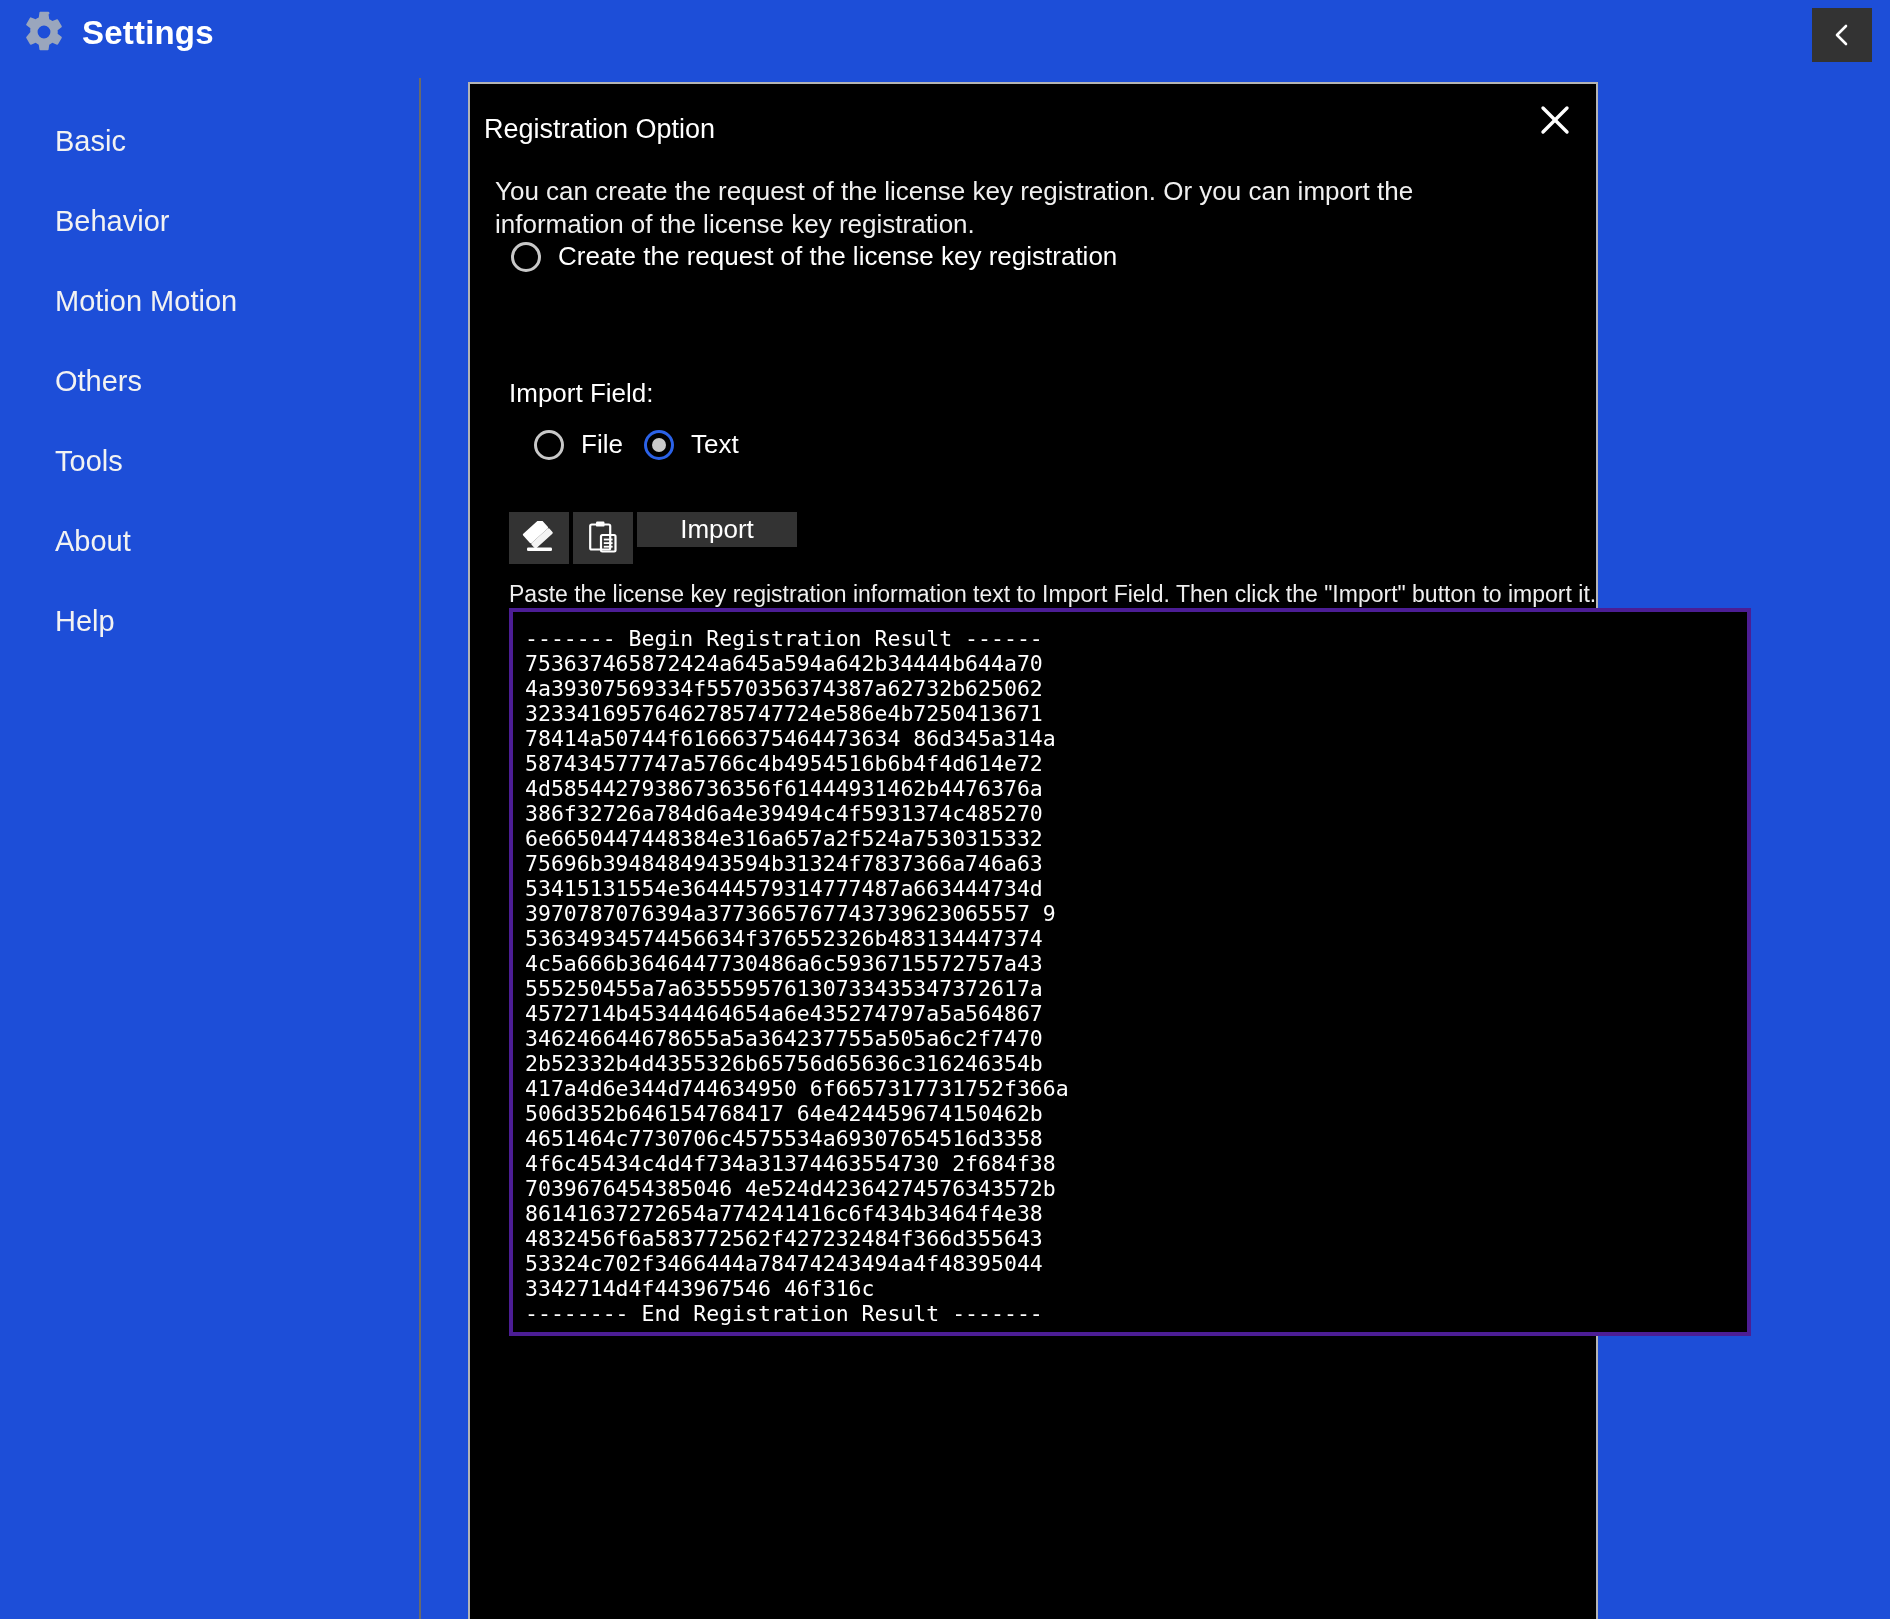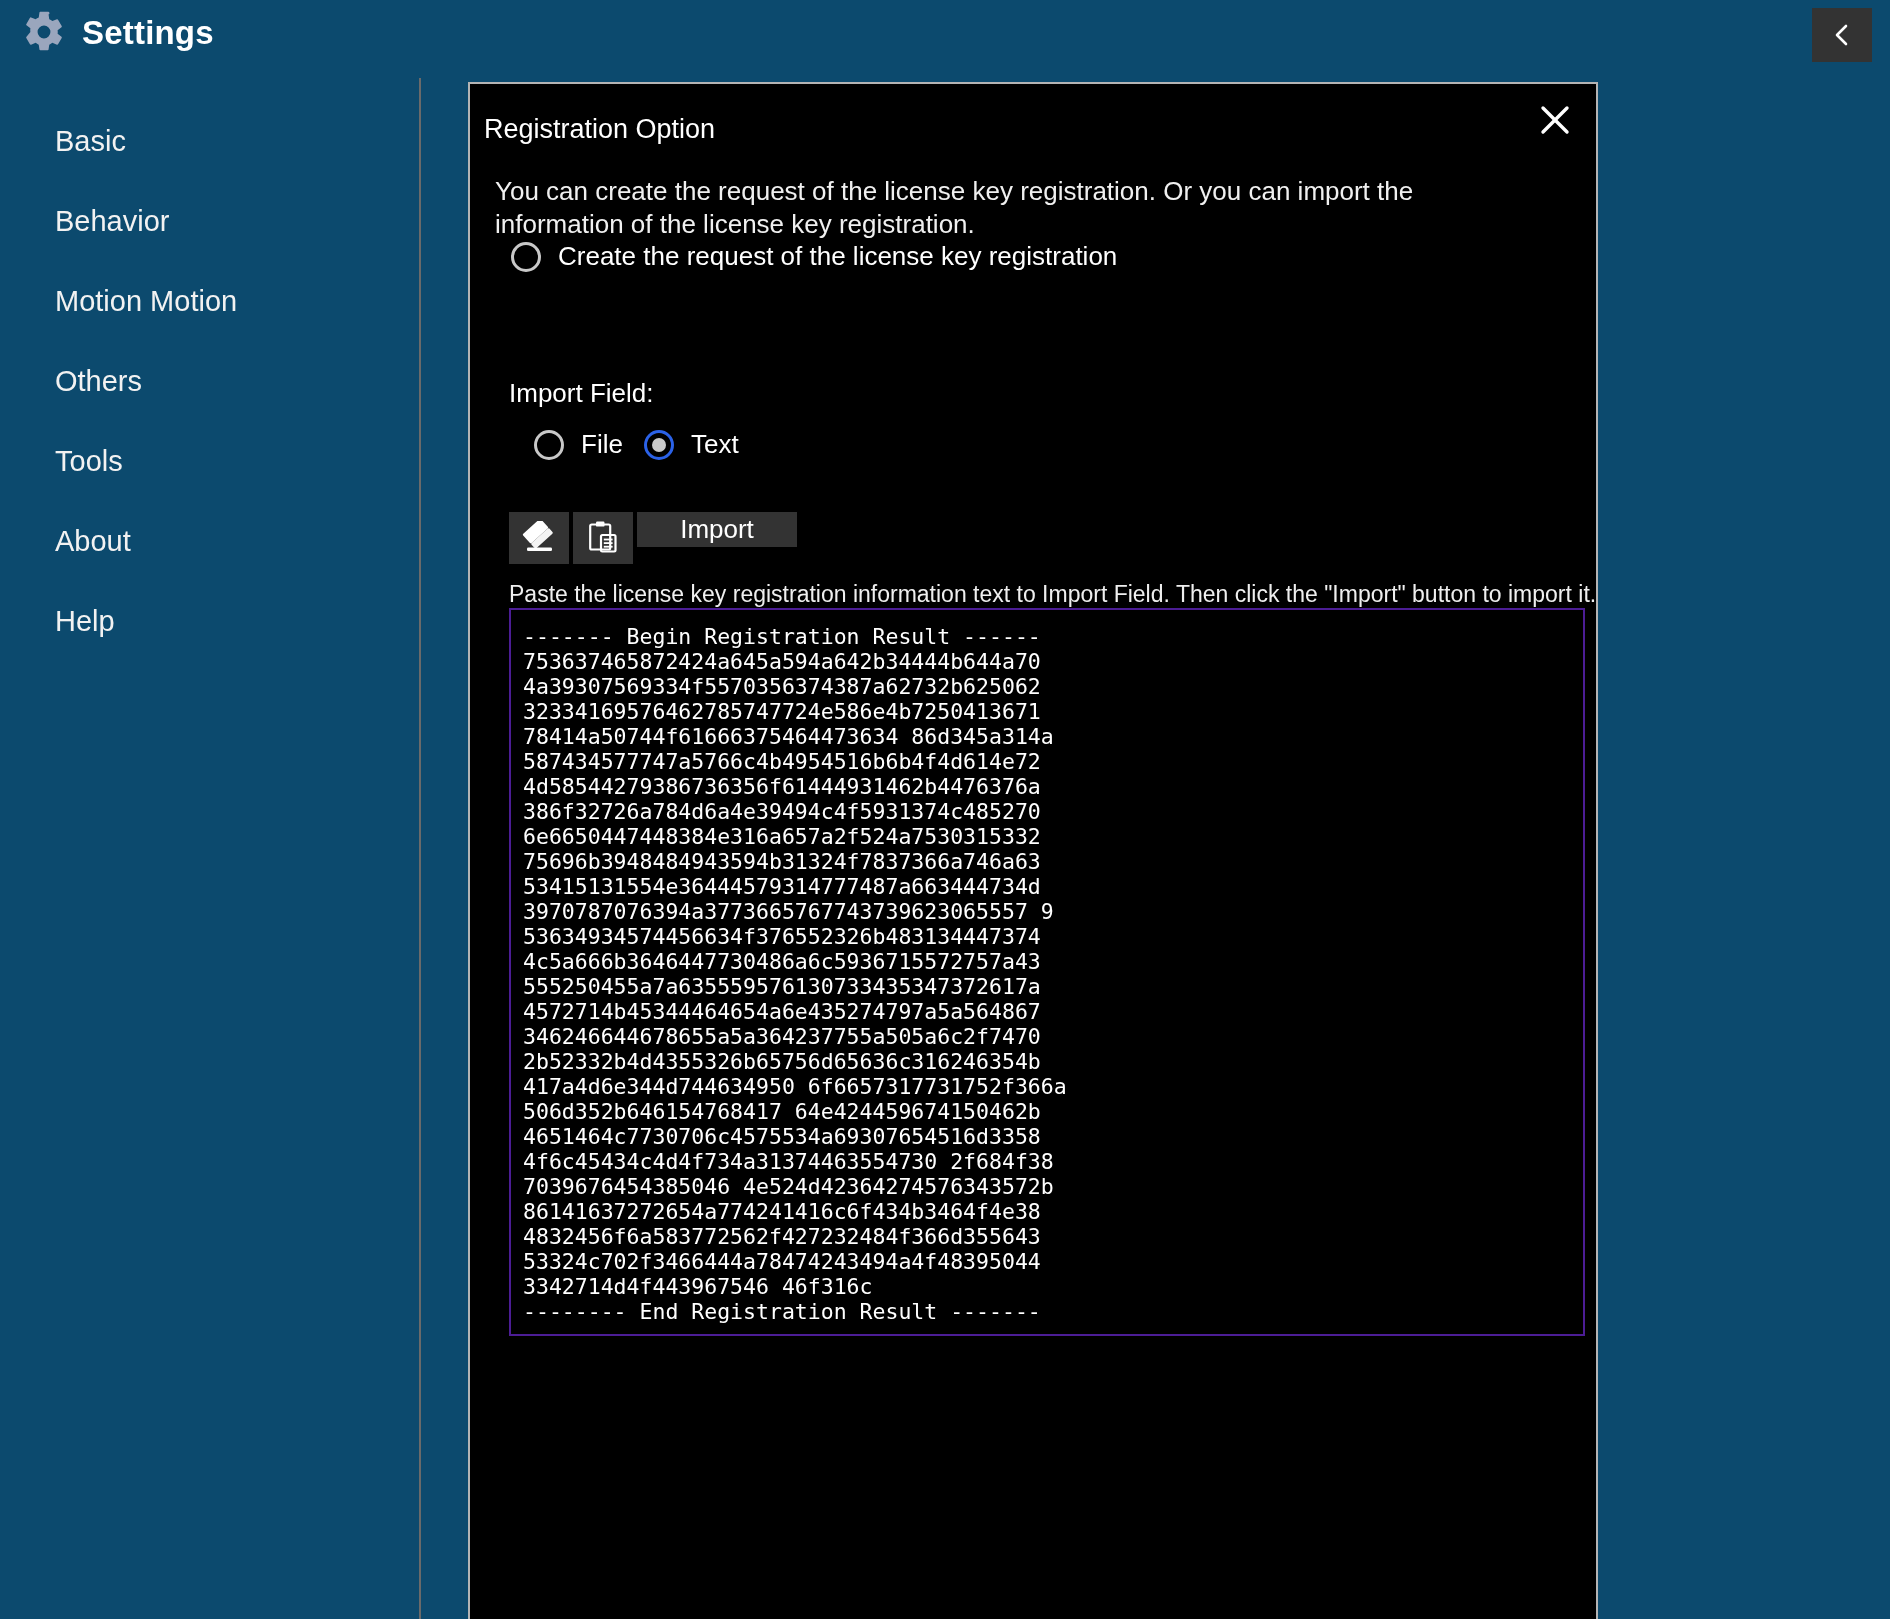--- a/index.html
+++ b/index.html
@@ -13,21 +13,21 @@
     height: 1619px;
     overflow: hidden;
     font-family: "Liberation Sans", sans-serif;
     color: #ffffff;
     -webkit-font-smoothing: antialiased;
   }
   .app {
     position: relative;
     width: 1890px;
     height: 1619px;
-    background: #0c4a6e;
+    background: #1d4ed8;
   }
 
   
   .titlebar {
     position: absolute;
     left: 0; top: 0;
     width: 1890px;
     height: 78px;
   }
   .titlebar-left {
@@ -228,23 +228,23 @@
     font-size: 23px;
     color: #efefef;
     white-space: nowrap;
   }
 
   
   .import-field {
     position: absolute;
     left: 39px;
     top: 524px;
-    width: 1076px;
+    width: 1242px;
     height: 728px;
-    border: 2px solid #4c1d95;
+    border: 4px solid #4c1d95;
     box-sizing: border-box;
     background: #000000;
     color: #ffffff;
     font-family: "DejaVu Sans Mono", "Liberation Mono", monospace;
     font-size: 21.5px;
     line-height: 25px;
     padding: 14px 12px 10px 12px;
     resize: none;
     outline: none;
     overflow: hidden;

